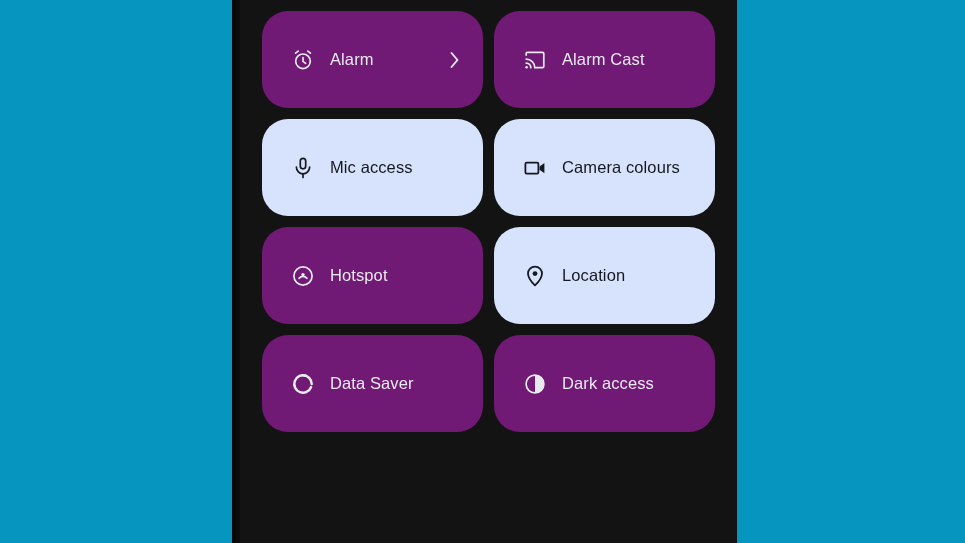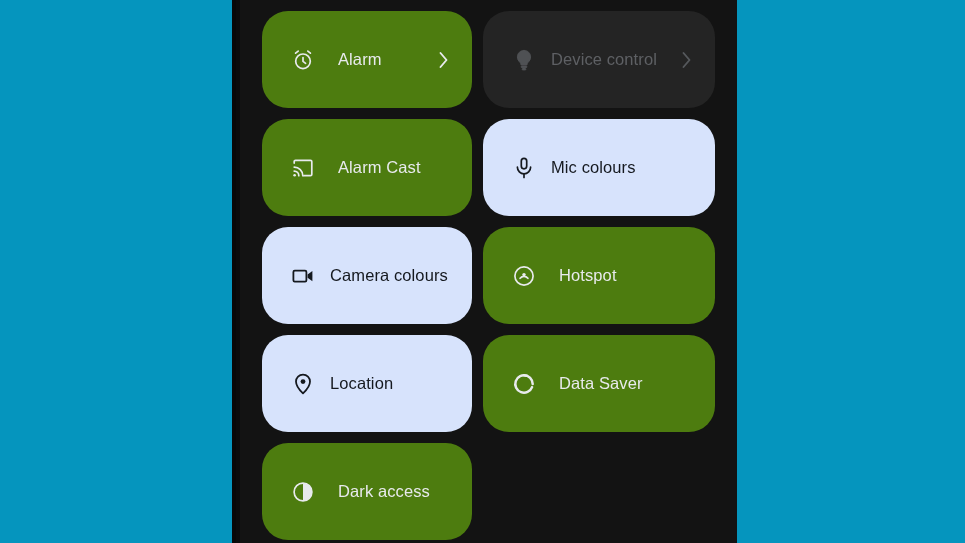--- a/index.html
+++ b/index.html
@@ -62,22 +62,21 @@
     border-radius: 26px;
     box-sizing: border-box;
     display: flex;
     align-items: center;
     padding-left: 28px;
     cursor: pointer;
     overflow: hidden;
   }
 
   .tile.off {
-    background: #4d7c0f;
-    gap: 8px;
+    background: #701a75;
   }
   .tile.on {
     background: #d7e3fc;
   }
   .tile.disabled {
     background: #242424;
   }
 
   .tile-icon {
     flex: 0 0 auto;
@@ -146,35 +145,20 @@
             </svg>
           </span>
           <span class="tile-label">Alarm</span>
           <span class="chevron">
             <svg viewBox="0 0 13 22" fill="none" stroke-width="1.9" stroke-linecap="round" stroke-linejoin="round">
               <path d="M3.5 4 L9.5 11 L3.5 18"></path>
             </svg>
           </span>
         </div>
 
-        <div class="tile disabled overflow-right">
-          <span class="tile-icon">
-            <svg viewBox="0 0 24 24" stroke="none">
-              <path d="M12 2.4c-3.7 0-6.6 2.9-6.6 6.5 0 2.4 1.3 4.2 2.6 5.5 .6 .6 .9 1.2 .9 1.9v.6h6.2v-.6c0-.7 .3-1.3 .9-1.9 1.3-1.3 2.6-3.1 2.6-5.5 0-3.6-2.9-6.5-6.6-6.5z"></path>
-              <rect x="9.1" y="18.1" width="5.8" height="1.5" rx="0.75"></rect>
-              <rect x="10.1" y="20.5" width="3.8" height="1.4" rx="0.7"></rect>
-            </svg>
-          </span>
-          <span class="tile-label">Device control</span>
-          <span class="chevron">
-            <svg viewBox="0 0 13 22" fill="none" stroke-width="1.9" stroke-linecap="round" stroke-linejoin="round">
-              <path d="M3.5 4 L9.5 11 L3.5 18"></path>
-            </svg>
-          </span>
-        </div>
 
         <div class="tile off">
           <span class="tile-icon">
             <svg viewBox="0 0 24 24" fill="none" stroke-width="1.7" stroke-linecap="round" stroke-linejoin="round">
               <path d="M3.2 7.1 V5.6 a1.3 1.3 0 0 1 1.3-1.3 H19.5 a1.3 1.3 0 0 1 1.3 1.3 V18.4 a1.3 1.3 0 0 1 -1.3 1.3 H12.9" fill="none"></path>
               <path d="M3.2 11.1 a8.6 8.6 0 0 1 8.6 8.6" fill="none"></path>
               <path d="M3.2 15.1 a4.6 4.6 0 0 1 4.6 4.6" fill="none"></path>
               <circle cx="3.6" cy="19.2" r="1.3" stroke="none"></circle>
             </svg>
           </span>
@@ -182,21 +166,21 @@
         </div>
 
         <div class="tile on">
           <span class="tile-icon">
             <svg viewBox="0 0 24 24" fill="none" stroke-width="1.7" stroke-linecap="round" stroke-linejoin="round">
               <rect x="9.3" y="2.4" width="5.4" height="10.4" rx="2.7" fill="none"></rect>
               <path d="M5.4 11.2 a6.6 6.6 0 0 0 13.2 0" fill="none"></path>
               <path d="M12 17.9 V21.4" fill="none"></path>
             </svg>
           </span>
-          <span class="tile-label">Mic colours</span>
+          <span class="tile-label">Mic access</span>
         </div>
 
         <div class="tile on">
           <span class="tile-icon">
             <svg viewBox="0 0 24 24" fill="none" stroke-width="1.8" stroke-linecap="round" stroke-linejoin="round">
               <rect x="2.4" y="6.6" width="13" height="11" rx="1.3" fill="none"></rect>
               <path d="M16.6 10.4 L21.4 6.9 V17.3 L16.6 13.8 Z" stroke="none"></path>
             </svg>
           </span>
           <span class="tile-label">Camera colours</span>

